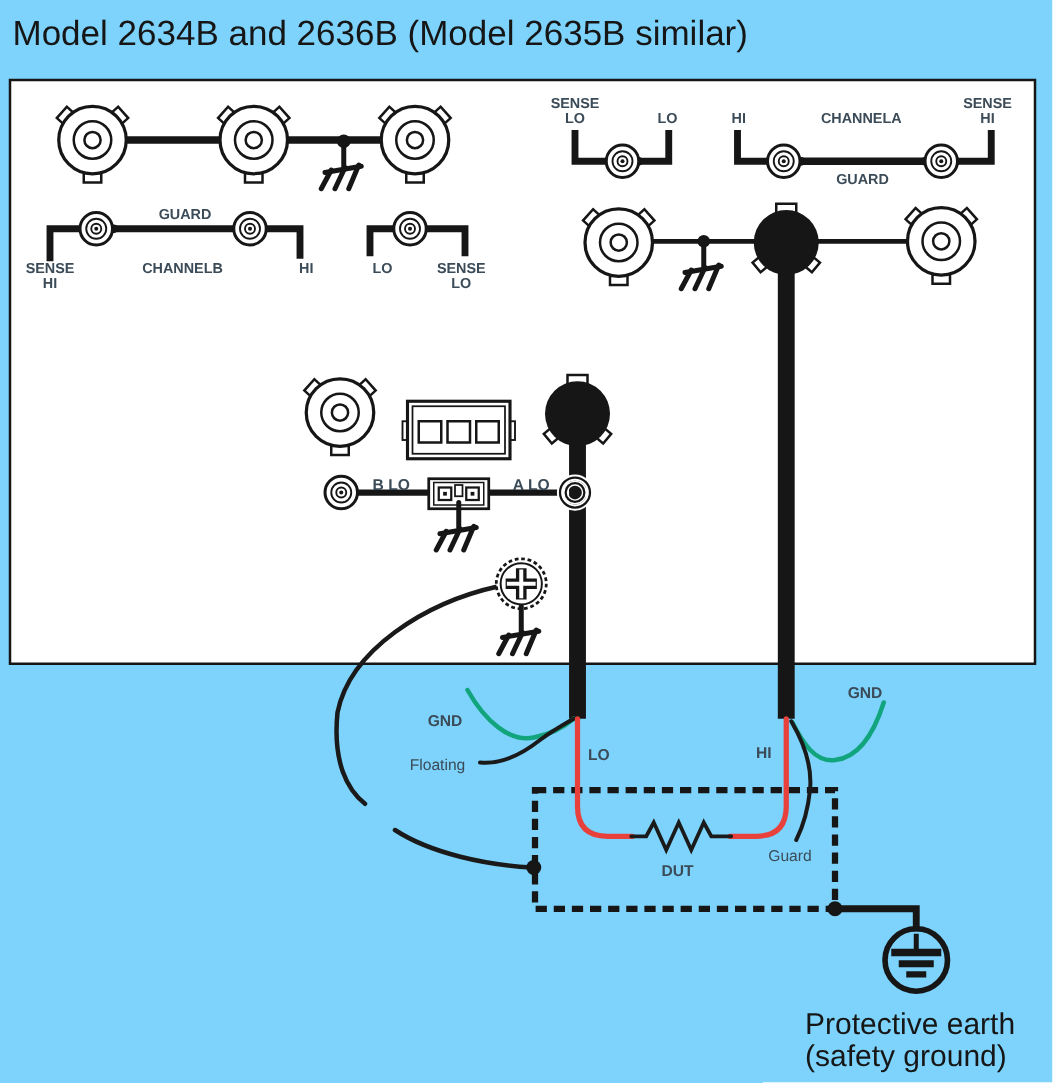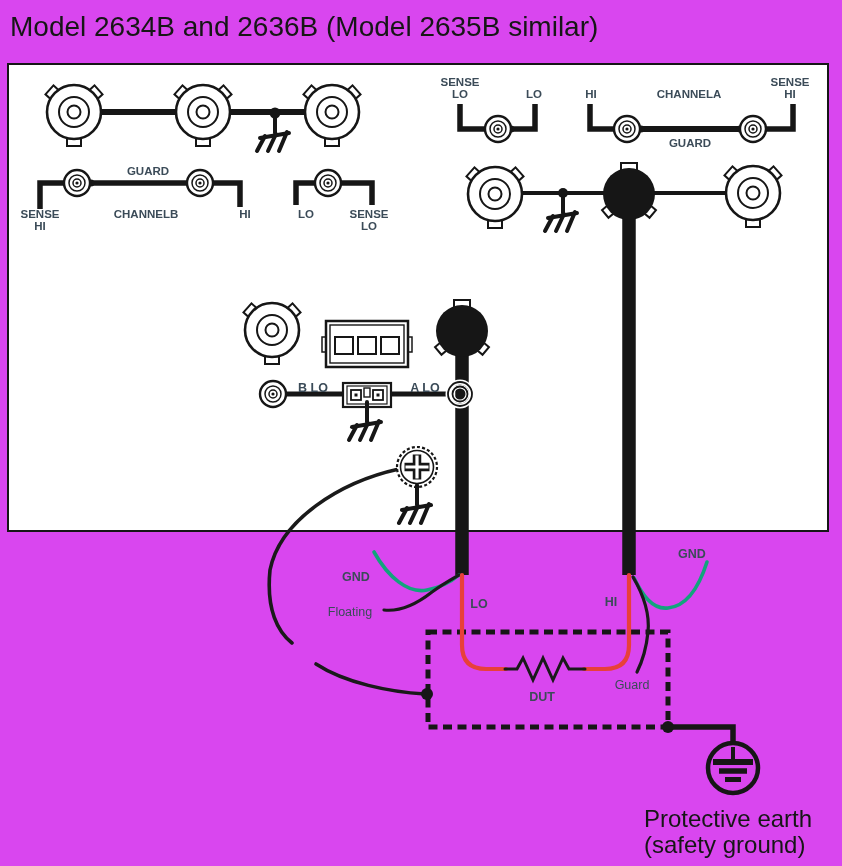--- a/index.html
+++ b/index.html
@@ -1,16 +1,16 @@
 <!DOCTYPE html>
 <html><head>
 <meta charset="utf-8">
 <style>
   html,body{margin:0;padding:0;background:#ffffff;}
-  .page{position:relative;width:842px;height:866px;background:#d946ef;overflow:hidden;
+  .page{position:relative;width:842px;height:866px;background:#7dd3fc;overflow:hidden;
         font-family:"Liberation Sans", sans-serif;}
   svg text{font-family:"Liberation Sans", sans-serif;}
   .lbl{font-size:11.5px;font-weight:700;fill:#3b4b58;}
   .lbl2{font-size:12.5px;font-weight:700;fill:#3b4b58;}
   .title{font-size:28px;fill:#161616;}
   .big{font-size:24px;fill:#161616;}
 </style>
 </head>
 <body>
 

